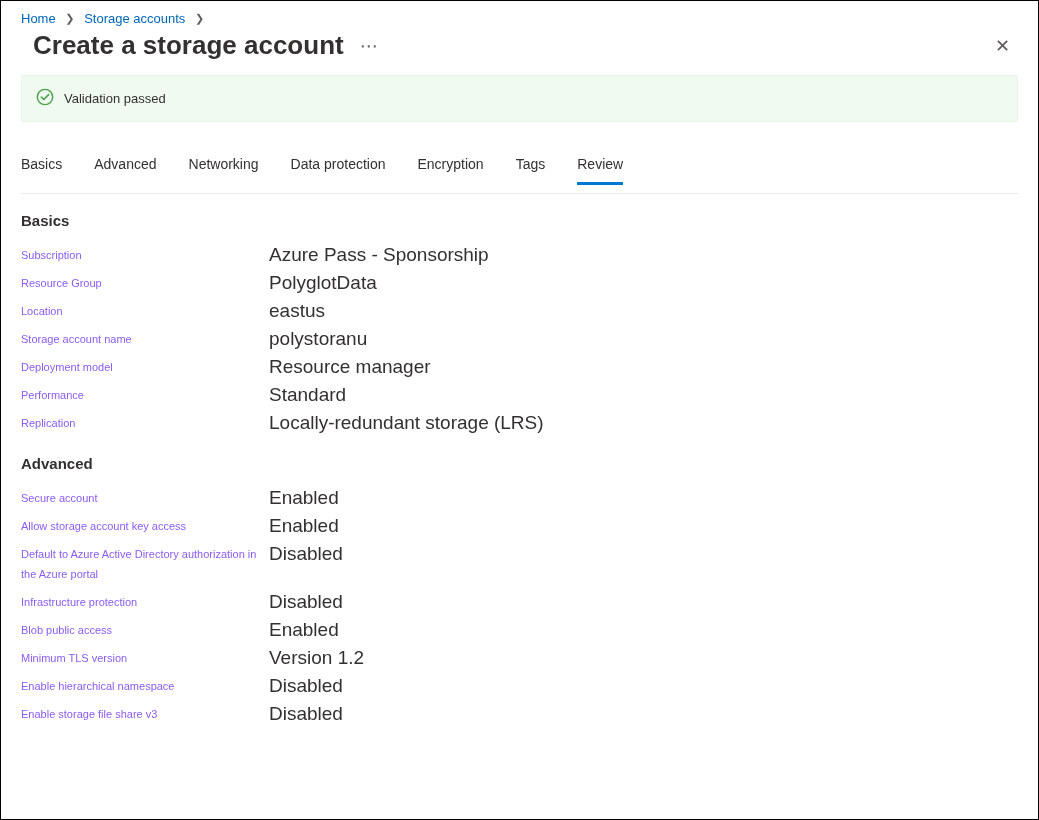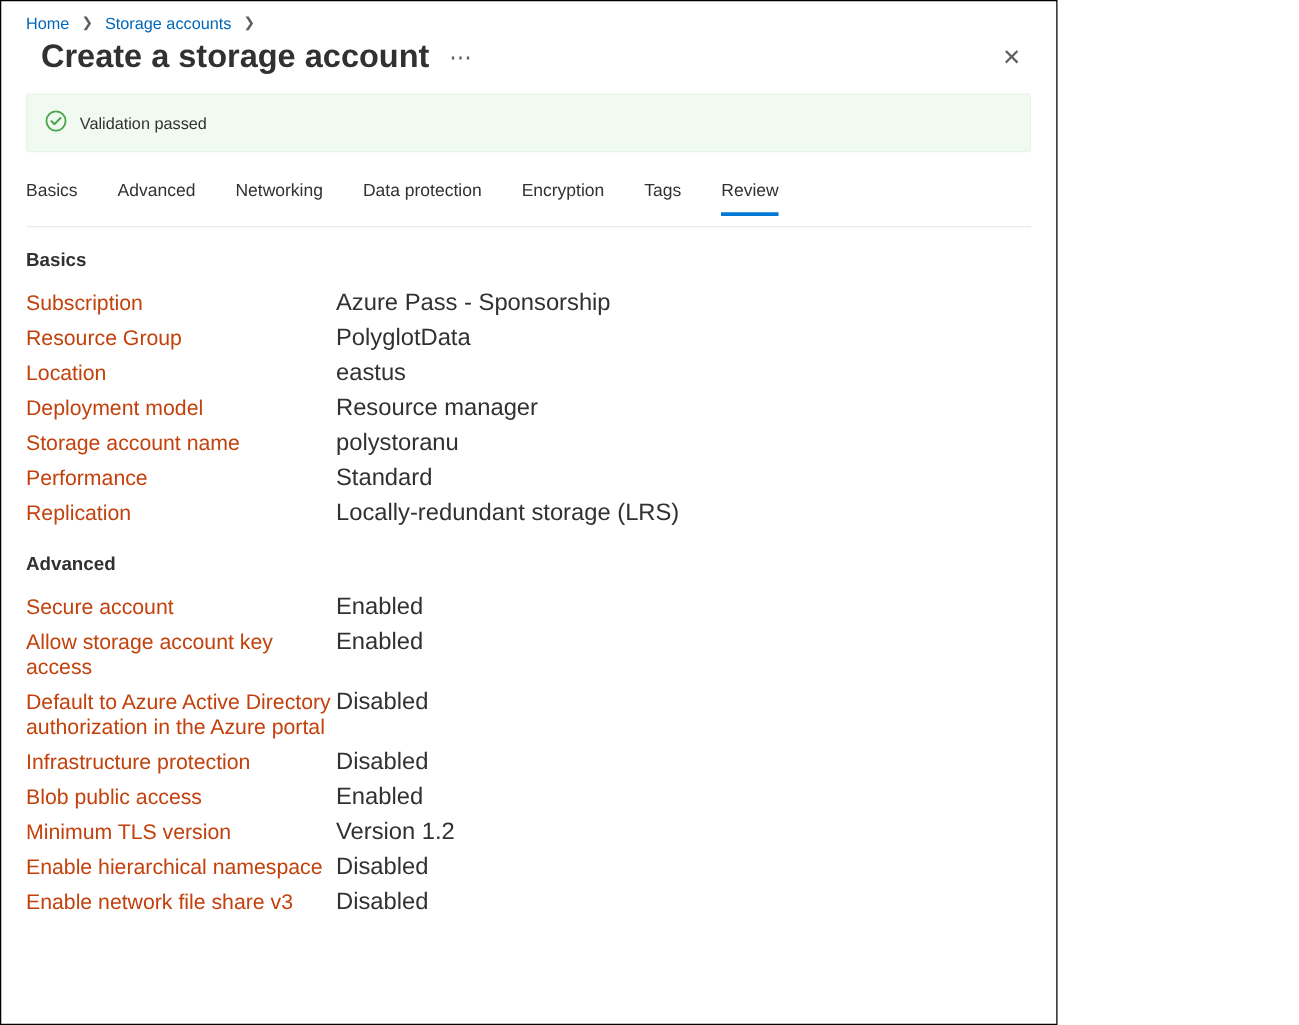--- a/index.html
+++ b/index.html
@@ -1,36 +1,36 @@
 <!DOCTYPE html>
 <html><head>
 <meta charset="utf-8">
 <style>
   * { box-sizing: border-box; }
   html, body { margin:0; padding:0; font-family: "Segoe UI", Arial, sans-serif; font-size:14px; color:#323130; }
-  .frame { width:846px; height:820px; border:1px solid #000; position:relative; display:flex; flex-direction:column; }
+  .frame { width:1039px; height:820px; border:1px solid #000; position:relative; display:flex; flex-direction:column; }
   .inner { flex:1 1 auto; overflow:auto; display:flex; flex-direction:column; }
   .content-wrap { padding:10px 20px 0 20px; display:flex; flex-direction:column; flex:1 1 auto; }
   .breadcrumb { padding:0 0 2px 0; font-size:13px; }
   .breadcrumb a { color:#0067b8; text-decoration:none; }
   .breadcrumb .sep { color:#605e5c; padding:0 6px; font-size:11px; display:inline-block; position:relative; top:-1px; }
   .title-row { display:flex; align-items:center; justify-content:space-between; padding:2px 0 14px 0;margin-left:12px; }
   .title-row h1 { margin:0; font-size:26px; font-weight:600; }
   .ellipsis { margin-left:16px; color:#605e5c; font-size:18px; letter-spacing:1px; }
   .close-btn { font-size:18px; color:#605e5c; background:none; border:none; cursor:pointer; padding:4px 8px; }
-  .validation-banner { background:#f1faf1; border:1px solid #e6f5e6; border-radius:2px; padding:12px 14px; display:flex; align-items:center; gap:10px; margin-bottom:16px; }
+  .validation-banner { background:#f1faf1; border:1px solid #e6f5e6; border-radius:2px; padding:12px 14px; display:flex; align-items:center; gap:10px; margin-bottom:28px; }
   .validation-banner .icon svg { width:18px; height:18px; }
   .validation-banner .text { color:#323130; font-size:13px; }
   .tabs { display:flex; gap:32px; border-bottom:0; padding:0; margin:0 0 8px 0; }
   .tab { padding:6px 0 10px 0; font-size:14px; color:#323130; cursor:pointer; border-bottom:3px solid transparent; }
   .tab.active { border-bottom-color:#0078d4; font-weight:400; }
   .scroll-panel { flex:1 1 auto; overflow-y:scroll; border-top:1px solid #edebe9; border-bottom:1px solid #edebe9; padding:14px 0 10px 0; position:relative; }
   .section-title { font-size:15px; font-weight:700; padding:4px 0 12px 0; }
   .kv-row { display:flex; align-items:flex-start; padding:4px 0; }
-  .kv-label { width:248px; flex:0 0 248px; color:#c2410c; font-size:17px; line-height:20px; }
+  .kv-label { width:248px; flex:0 0 248px; color:#8b5cf6; font-size:11px; line-height:20px; }
   .kv-value { flex:1 1 auto; color:#323130; font-size:19px; line-height:20px; }
   
   .hscroll { height:18px; overflow-x:scroll; overflow-y:hidden; }
   .hscroll-inner { width:3000px; height:1px; }
   
 </style>
 </head>
 <body>
 
 <div class="frame">
@@ -83,26 +83,26 @@
      </div>
      <div class="kv-row">
        <div class="kv-label">Resource Group</div>
        <div class="kv-value">PolyglotData</div>
      </div>
      <div class="kv-row">
        <div class="kv-label">Location</div>
        <div class="kv-value">eastus</div>
      </div>
      <div class="kv-row">
+       <div class="kv-label">Storage account name</div>
+       <div class="kv-value">polystoranu</div>
+     </div>
+     <div class="kv-row">
        <div class="kv-label">Deployment model</div>
        <div class="kv-value">Resource manager</div>
-     </div>
-     <div class="kv-row">
-       <div class="kv-label">Storage account name</div>
-       <div class="kv-value">polystoranu</div>
      </div>
      <div class="kv-row">
        <div class="kv-label">Performance</div>
        <div class="kv-value">Standard</div>
      </div>
      <div class="kv-row">
        <div class="kv-label">Replication</div>
        <div class="kv-value">Locally-redundant storage (LRS)</div>
      </div>
 
@@ -129,21 +129,21 @@
      </div>
      <div class="kv-row">
        <div class="kv-label">Minimum TLS version</div>
        <div class="kv-value">Version 1.2</div>
      </div>
      <div class="kv-row">
        <div class="kv-label">Enable hierarchical namespace</div>
        <div class="kv-value">Disabled</div>
      </div>
      <div class="kv-row">
-       <div class="kv-label">Enable network file share v3</div>
+       <div class="kv-label">Enable storage file share v3</div>
        <div class="kv-value">Disabled</div>
      </div>
 
      <div style="height:380px"></div>
    </div>
 
   </div>
  </div>
 
  <div class="hscroll">

